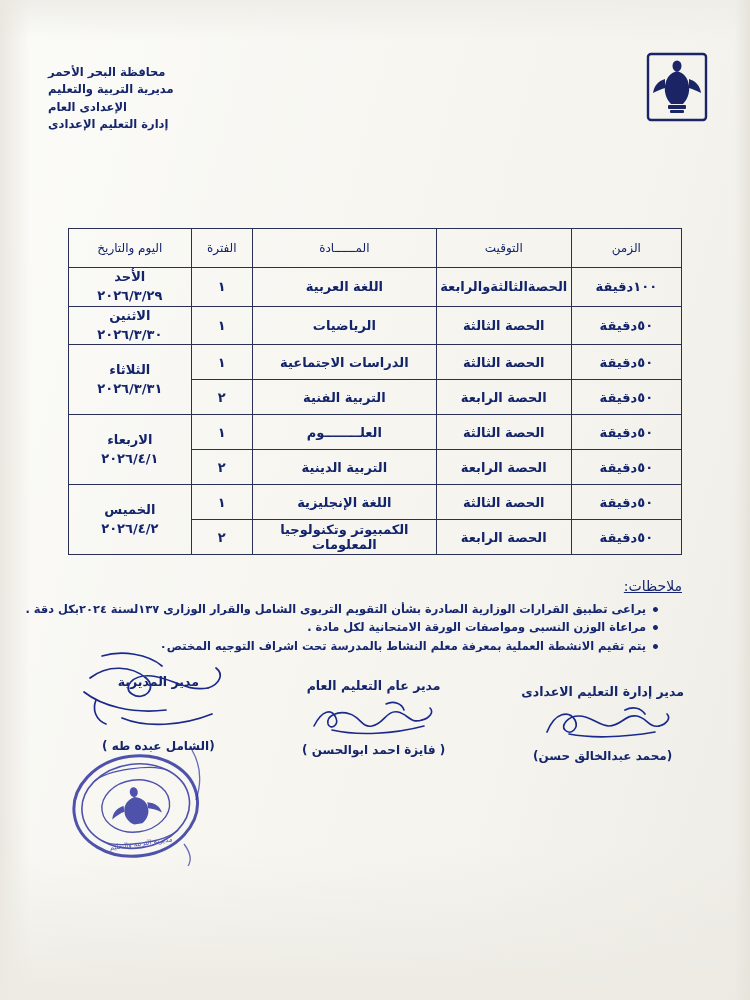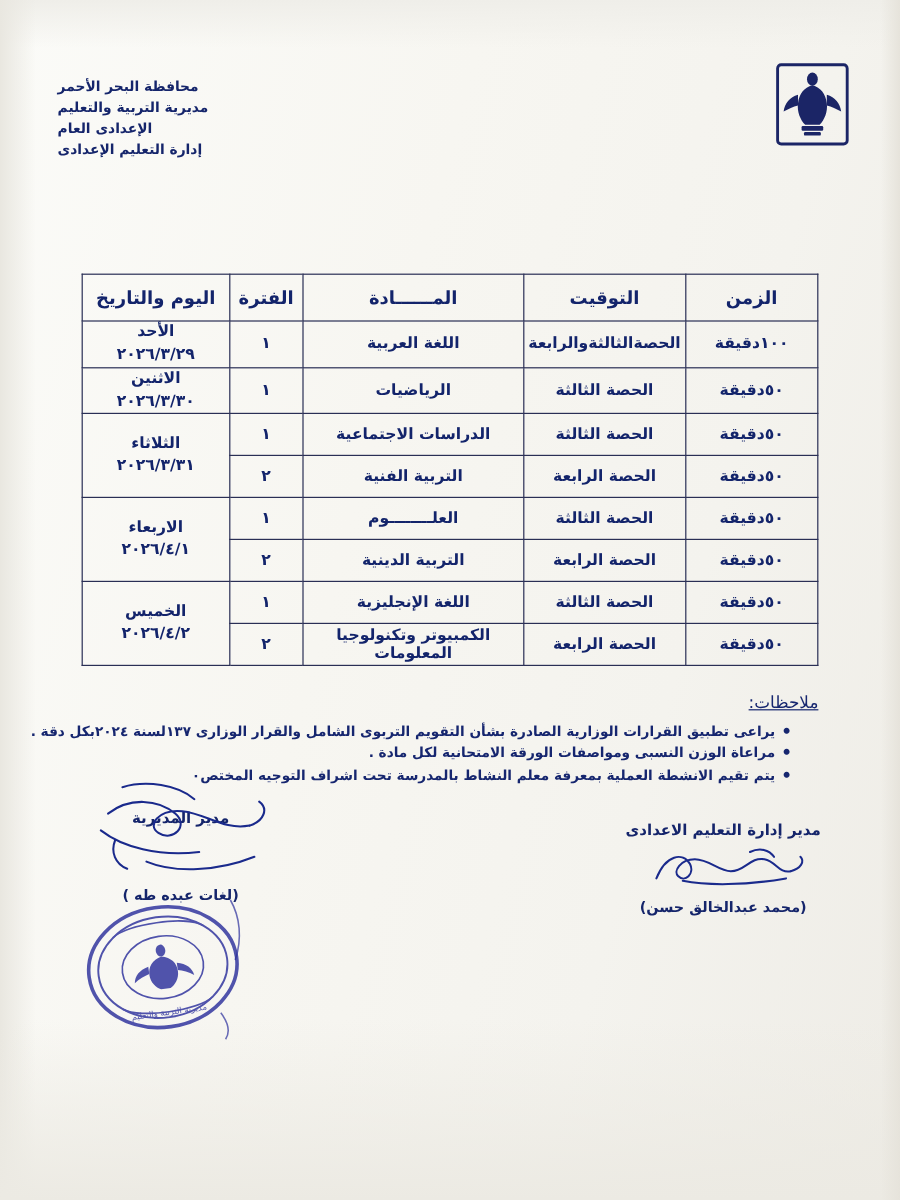--- a/index.html
+++ b/index.html
@@ -108,22 +108,22 @@
   }
   table.schedule th,
   table.schedule td {
     border: 1px solid #2a2f55;
     text-align: center;
     vertical-align: middle;
     padding: 0;
   }
   table.schedule thead th {
     height: 38px;
-    font-size: 15px;
-    font-weight: bold;
+    font-size: 12px;
+    font-weight: normal;
   }
   table.schedule tbody td {
     height: 34px;
     font-size: 13px;
     font-weight: bold;
   }
   td.subject { font-size: 13px; }
   td.period  { font-size: 13px; }
   td.daycol  { font-size: 12.5px; line-height: 1.45; font-weight: bold; }
   .col-zaman { width: 18%; }
@@ -345,36 +345,50 @@
             <path d="M18 32 C26 12 40 10 46 20 C50 28 42 36 36 30 C32 26 38 16 50 16 C62 16 70 26 80 26 C92 26 96 14 108 16 C118 18 120 28 130 26"></path>
             <path d="M40 34 C60 38 92 38 126 32"></path>
             <path d="M96 10 C104 6 112 8 116 14"></path>
             <path d="M130 26 C138 24 142 18 138 14"></path>
           </g>
         </svg>
       </div>
       <div class="name">(محمد عبدالخالق حسن)</div>
     </div>
 
+    <div class="sig sig-mid">
+      <div class="role">مدير عام التعليم العام</div>
+      <div class="sig-ink" style="left:0px; top:18px;">
+        <svg width="150" height="44" viewBox="0 0 150 44">
+          <g fill="none" stroke="#1a2a8c" stroke-width="1.6" stroke-linecap="round">
+            <path d="M12 30 C20 14 30 12 34 22 C37 30 28 34 26 28 C24 20 36 14 48 18 C58 21 60 32 70 30 C82 28 84 14 96 16 C106 18 108 28 120 24"></path>
+            <path d="M30 34 C56 40 92 38 122 30"></path>
+            <path d="M84 8 C92 4 100 8 102 14"></path>
+            <path d="M120 24 C128 22 132 16 128 12"></path>
+          </g>
+        </svg>
+      </div>
+      <div class="name">( فايزة احمد ابوالحسن )</div>
+    </div>
 
     <div class="sig sig-left">
       <div class="role">مدير المديرية</div>
       <div class="sig-ink" style="left:-40px; top:-26px;">
         <svg width="210" height="96" viewBox="0 0 210 96">
           <g fill="none" stroke="#1a2a8c" stroke-width="1.7" stroke-linecap="round">
             <path d="M40 8 C60 2 86 6 100 18"></path>
             <path d="M28 30 C46 16 70 18 84 30 C96 40 82 54 70 46 C60 40 70 26 90 28 C110 30 124 44 146 40"></path>
             <path d="M22 44 C40 58 70 66 104 62"></path>
             <path d="M60 70 C84 80 120 78 150 66"></path>
             <path d="M146 40 C158 36 162 26 154 20"></path>
             <path d="M34 52 C30 62 34 72 44 76"></path>
           </g>
         </svg>
       </div>
-      <div class="name">(لغات عبده طه )</div>
+      <div class="name">(الشامل عبده طه )</div>
     </div>
   </div>
 
   <div class="stamp">
     <svg width="168" height="120" viewBox="0 0 168 120">
       <g transform="rotate(-8 84 60)" opacity="0.82">
         <ellipse cx="84" cy="58" rx="62" ry="50" fill="none" stroke="#2b2f9c" stroke-width="3"></ellipse>
         <ellipse cx="84" cy="58" rx="54" ry="42" fill="none" stroke="#2b2f9c" stroke-width="1.6"></ellipse>
         <ellipse cx="84" cy="58" rx="34" ry="26" fill="none" stroke="#2b2f9c" stroke-width="1.4"></ellipse>
         <g fill="#2b2f9c">

